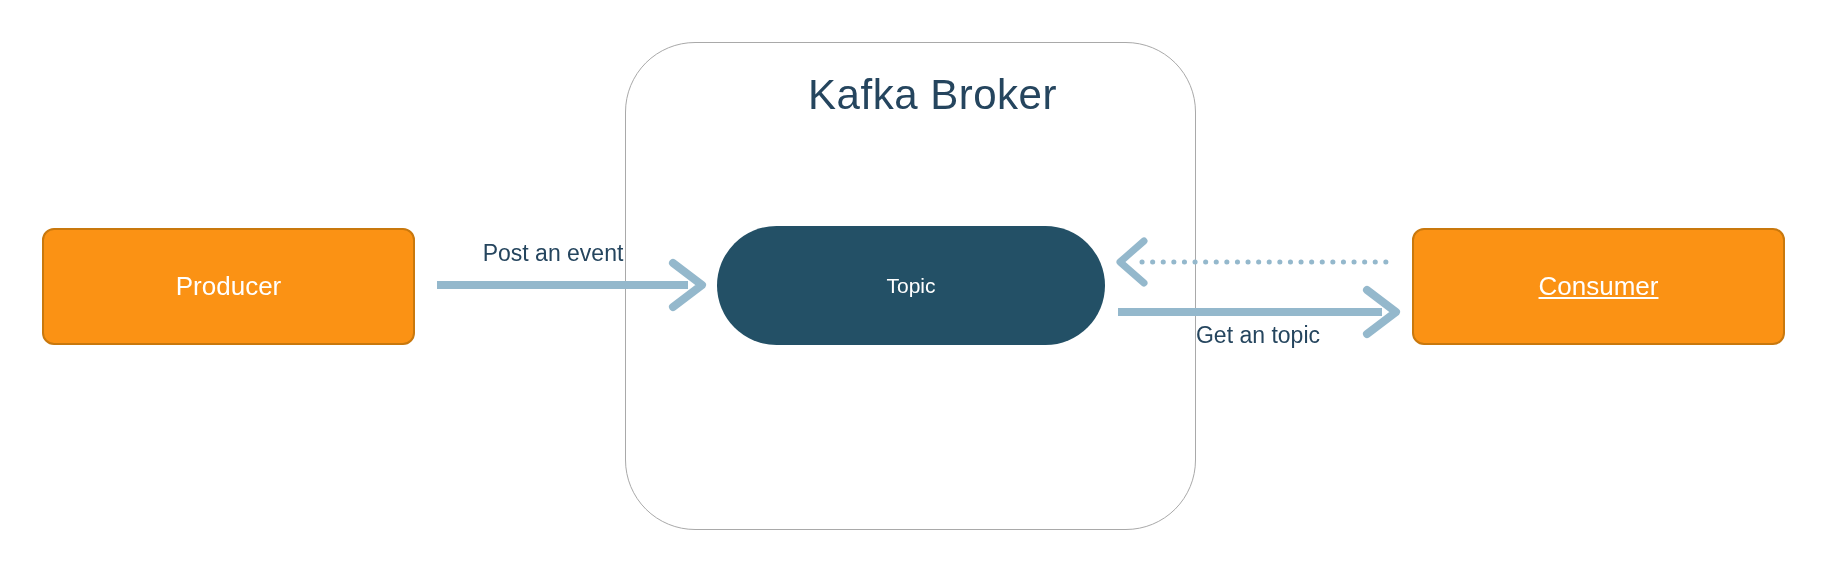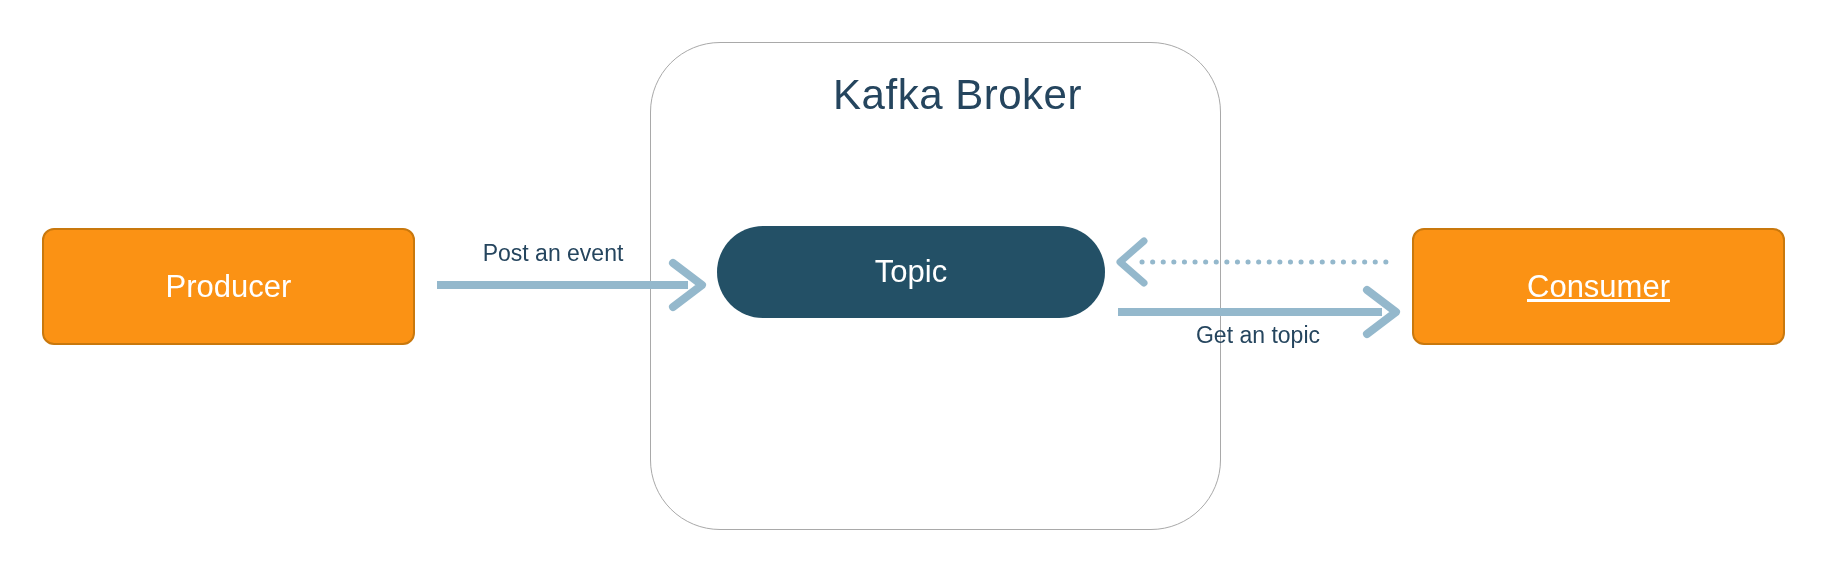--- a/index.html
+++ b/index.html
@@ -19,21 +19,21 @@
     width: 1827px;
     height: 580px;
     background: var(--background);
     font-family: "Liberation Sans", sans-serif;
     overflow: hidden;
   }
 
   
   .broker {
     position: absolute;
-    left: 650px; top: 42px;
+    left: 625px; top: 42px;
     width: 571px; height: 488px;
     border: 1.5px solid var(--container-border);
     border-radius: 70px;
     box-sizing: border-box;
     z-index: 1;
     padding-left: 44px;
   }
   .broker-title {
     margin-top: 28px;
     text-align: center;
@@ -47,38 +47,38 @@
     position: absolute;
     width: 373px; height: 117px;
     background: var(--node-fill);
     border: 2px solid var(--node-border);
     border-radius: 12px;
     box-sizing: border-box;
     display: flex;
     align-items: center;
     justify-content: center;
     color: var(--node-text);
-    font-size: 31px;
+    font-size: 26px;
     z-index: 2;
   }
   .node.producer { left: 42px;   top: 228px; }
   .node.consumer { left: 1412px; top: 228px; text-decoration: underline; }
 
   
   .pill {
     position: absolute;
     left: 717px; top: 226px;
-    width: 388px; height: 92px;
+    width: 388px; height: 119px;
     background: var(--pill-fill);
     border-radius: 60px;
     display: flex;
     align-items: center;
     justify-content: center;
     color: var(--pill-text);
-    font-size: 31px;
+    font-size: 21px;
     z-index: 2;
   }
 
   .arrow-layer {
     position: absolute;
     left: 0; top: 0;
     z-index: 3;
     pointer-events: none;
   }
   .arrow-stroke { stroke: var(--arrow); fill: none; }

